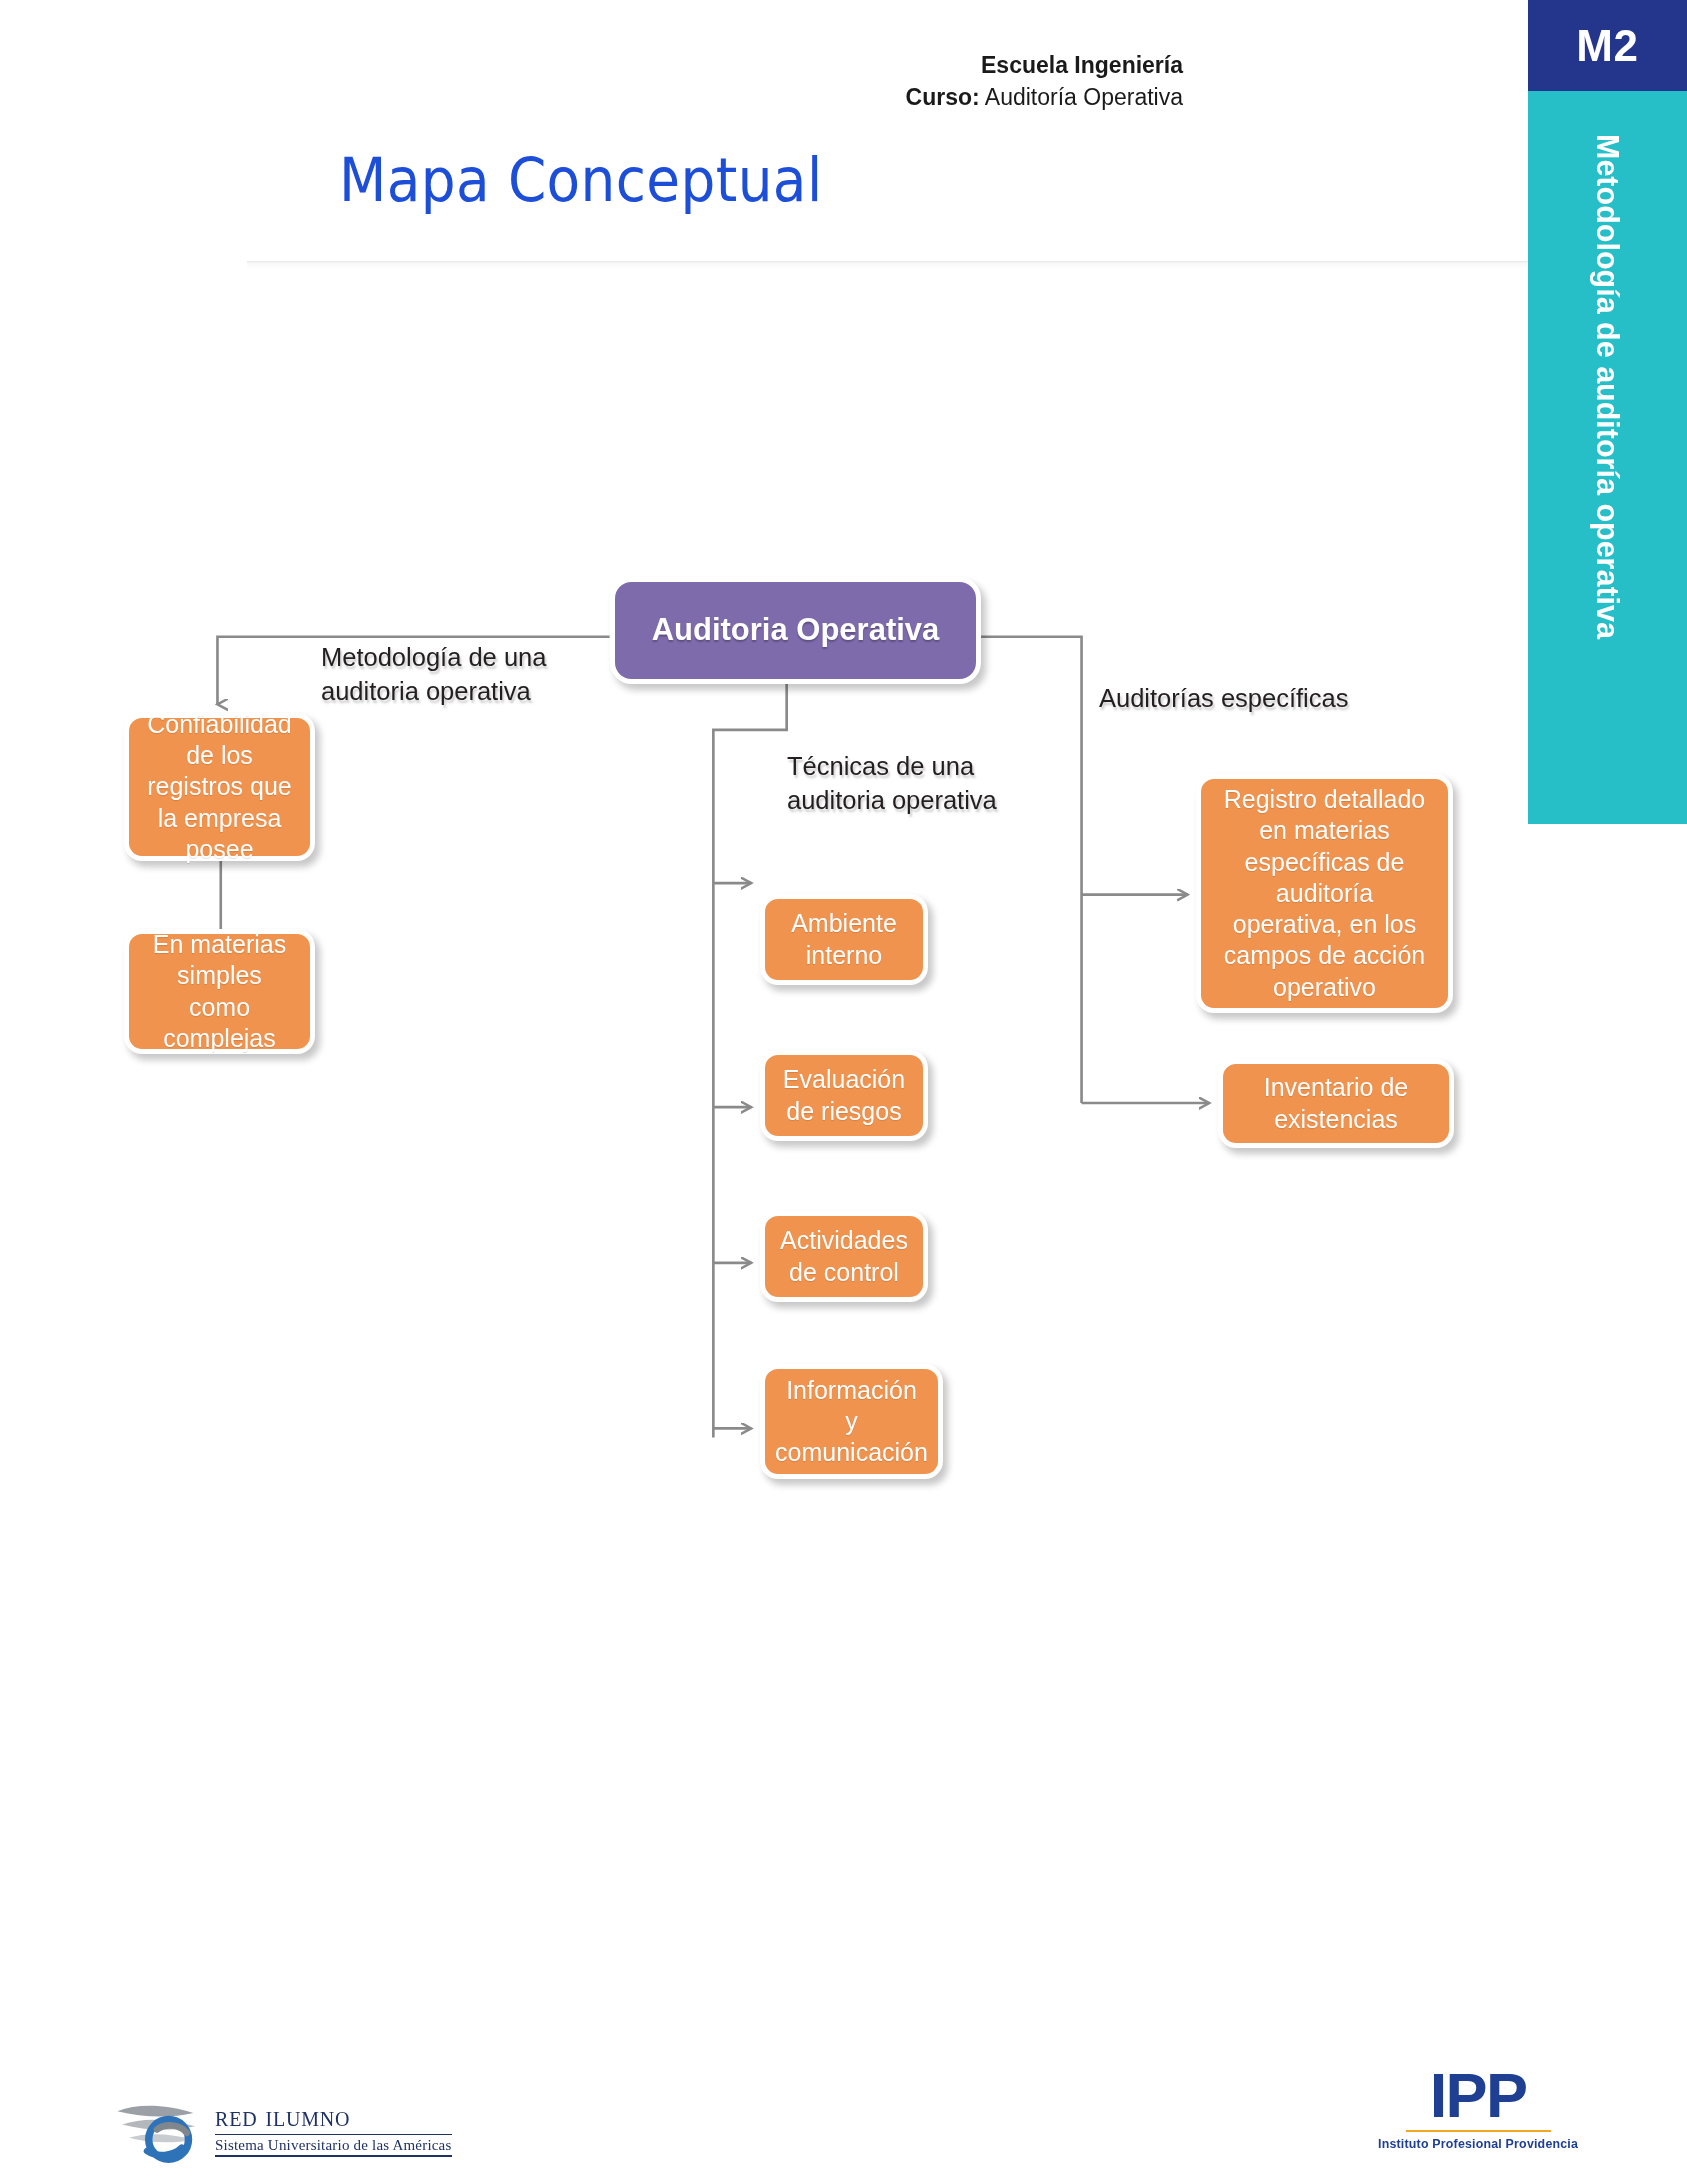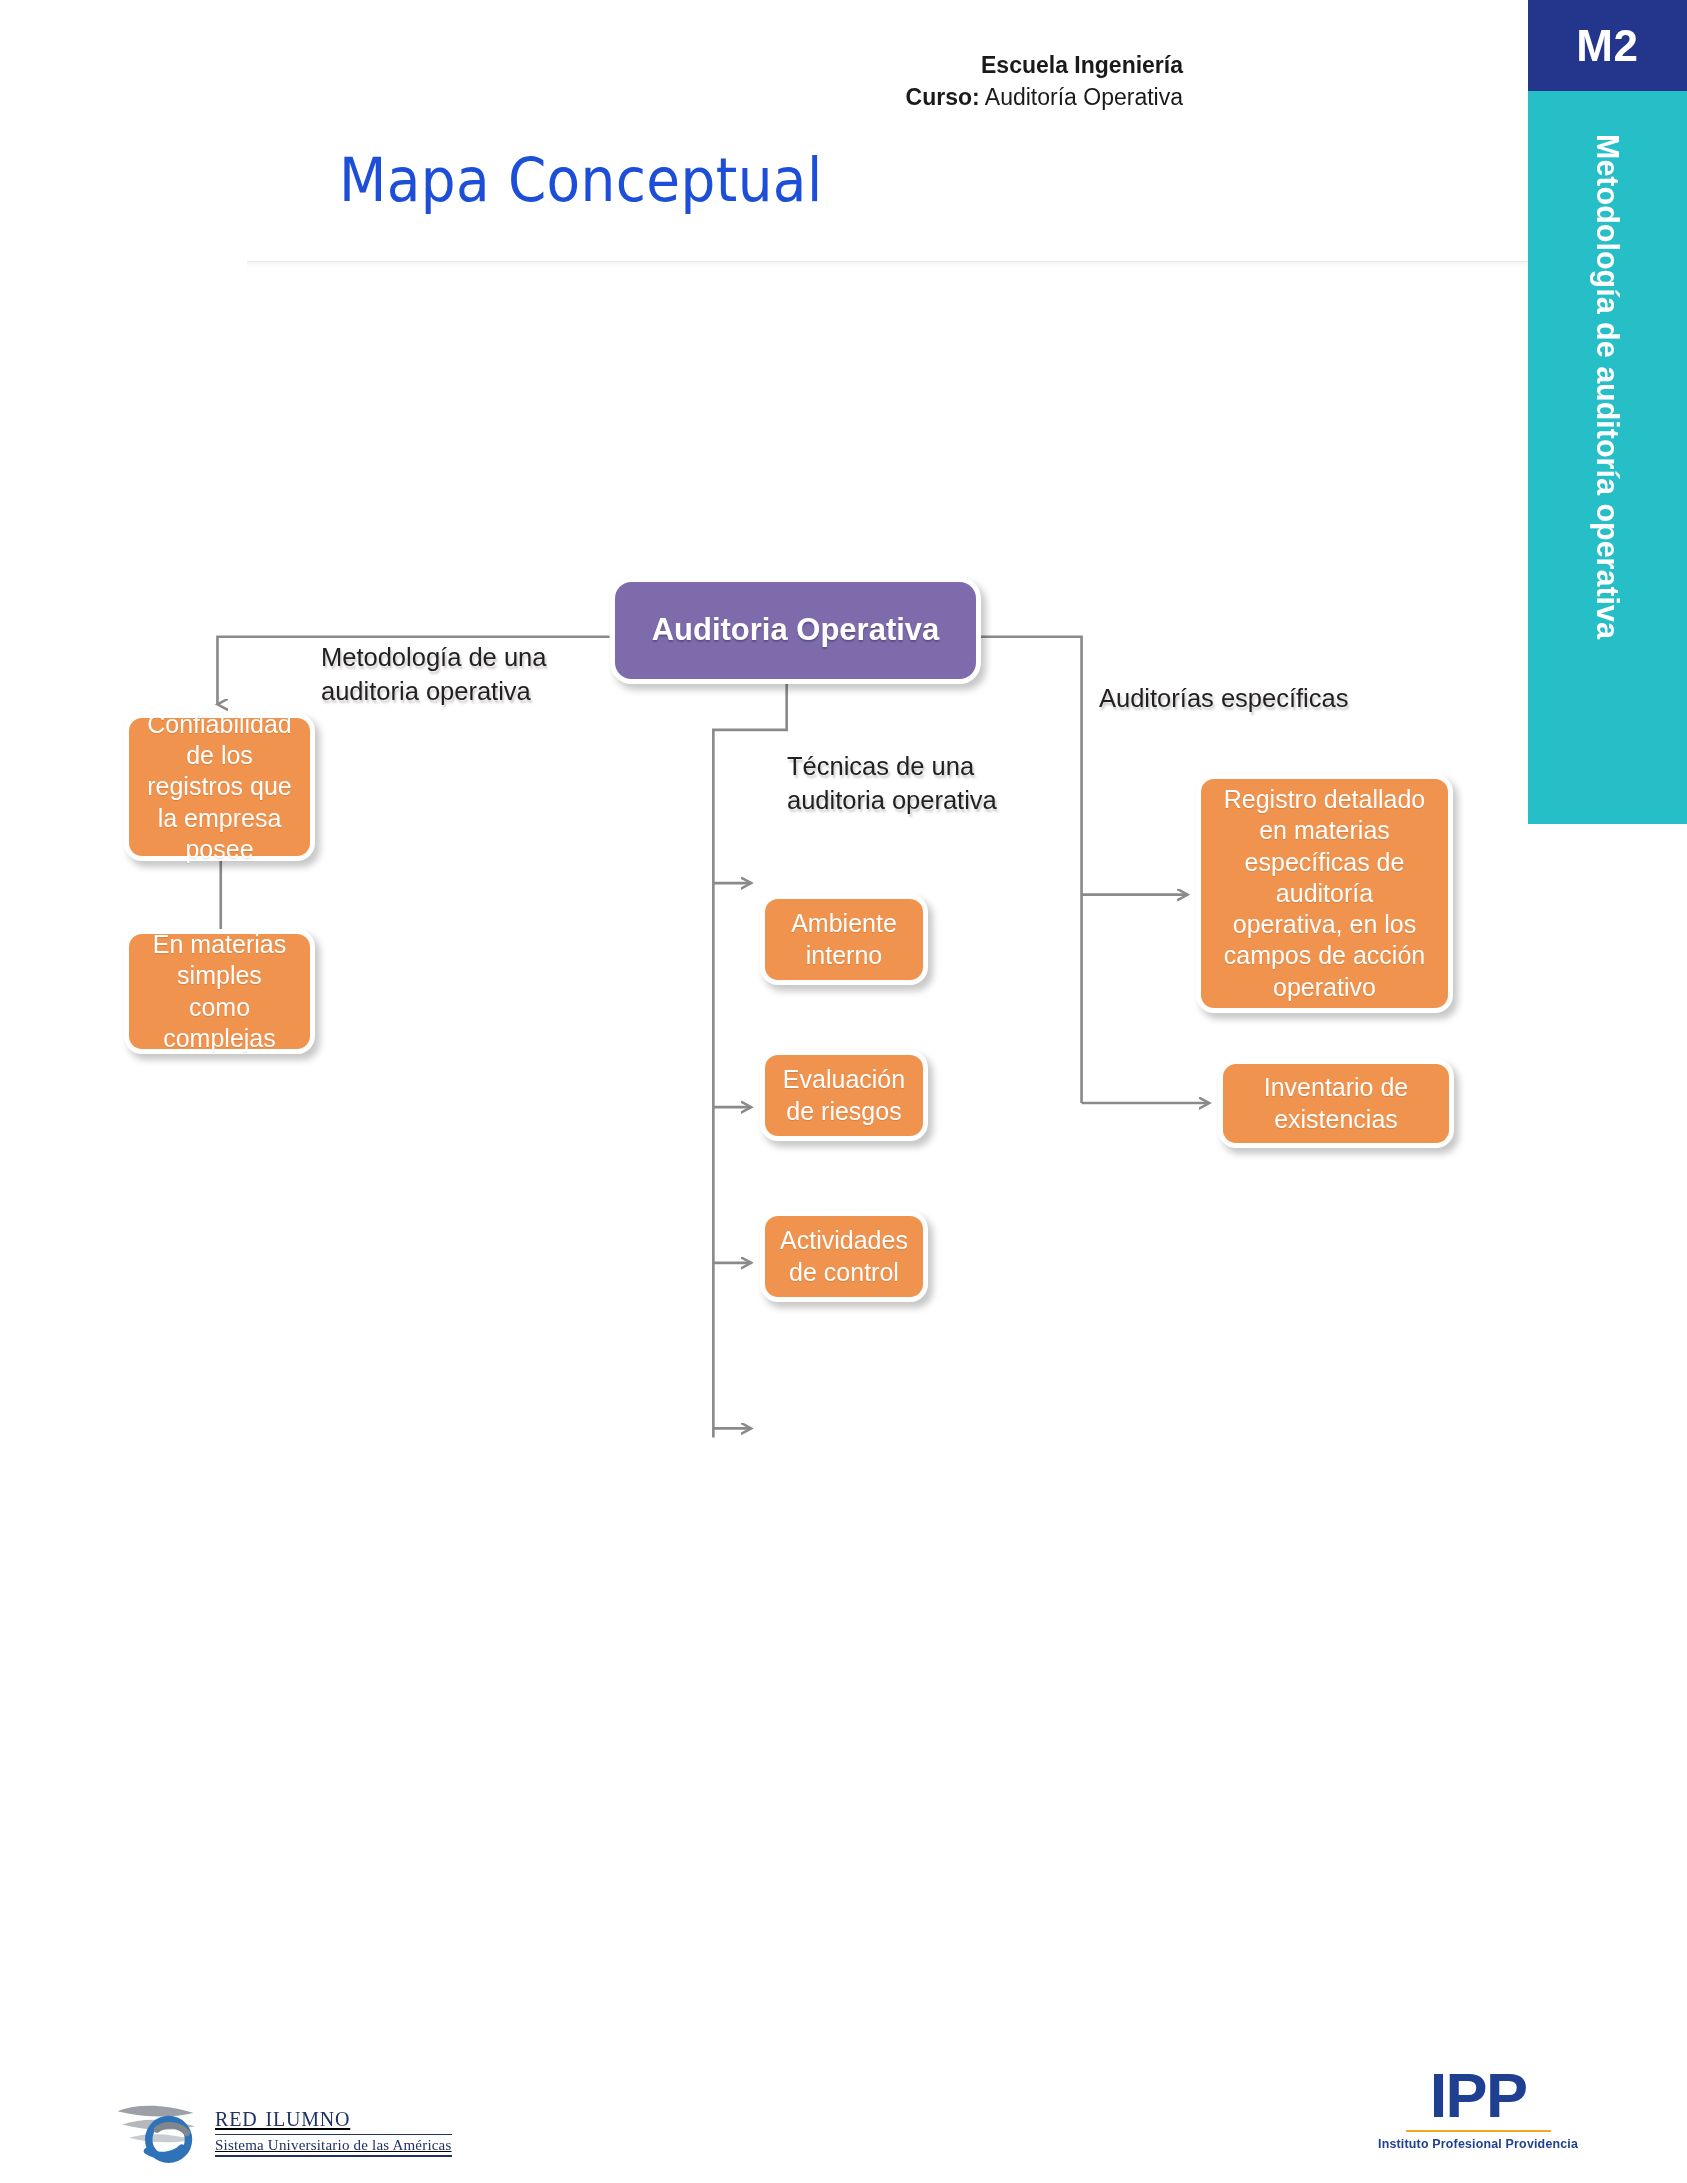--- a/index.html
+++ b/index.html
@@ -167,21 +167,20 @@
     left: 114px;
     top: 2093px;
     display: flex;
     align-items: center;
   }
   .ilumno-wordmark {
     margin-left: 10px;
     display: flex;
     flex-direction: column;
     align-items: stretch;
-    text-decoration: underline;
   }
   .ilumno-name {
     font-family: "Liberation Serif", serif;
     font-size: 29px;
     font-weight: normal;
     color: #1f3264;
     letter-spacing: 0.8px;
     line-height: 1;
     font-variant: small-caps;
     text-transform: lowercase;
@@ -311,20 +310,25 @@
       <span>Ambiente
 interno</span>
     </div>
     <div class="node orange" style="left:760px; top:1050px; width:168px; height:91px;">
       <span>Evaluación
 de riesgos</span>
     </div>
     <div class="node orange" style="left:760px; top:1211px; width:168px; height:91px;">
       <span>Actividades
 de control</span>
+    </div>
+    <div class="node orange" style="left:760px; top:1364px; width:183px; height:115px;">
+      <span>Información
+y
+comunicación</span>
     </div>
 
     <div class="node orange" style="left:1196px; top:774px; width:257px; height:239px;">
       <span>Registro detallado
 en materias
 específicas de
 auditoría
 operativa, en los
 campos de acción
 operativo</span>

